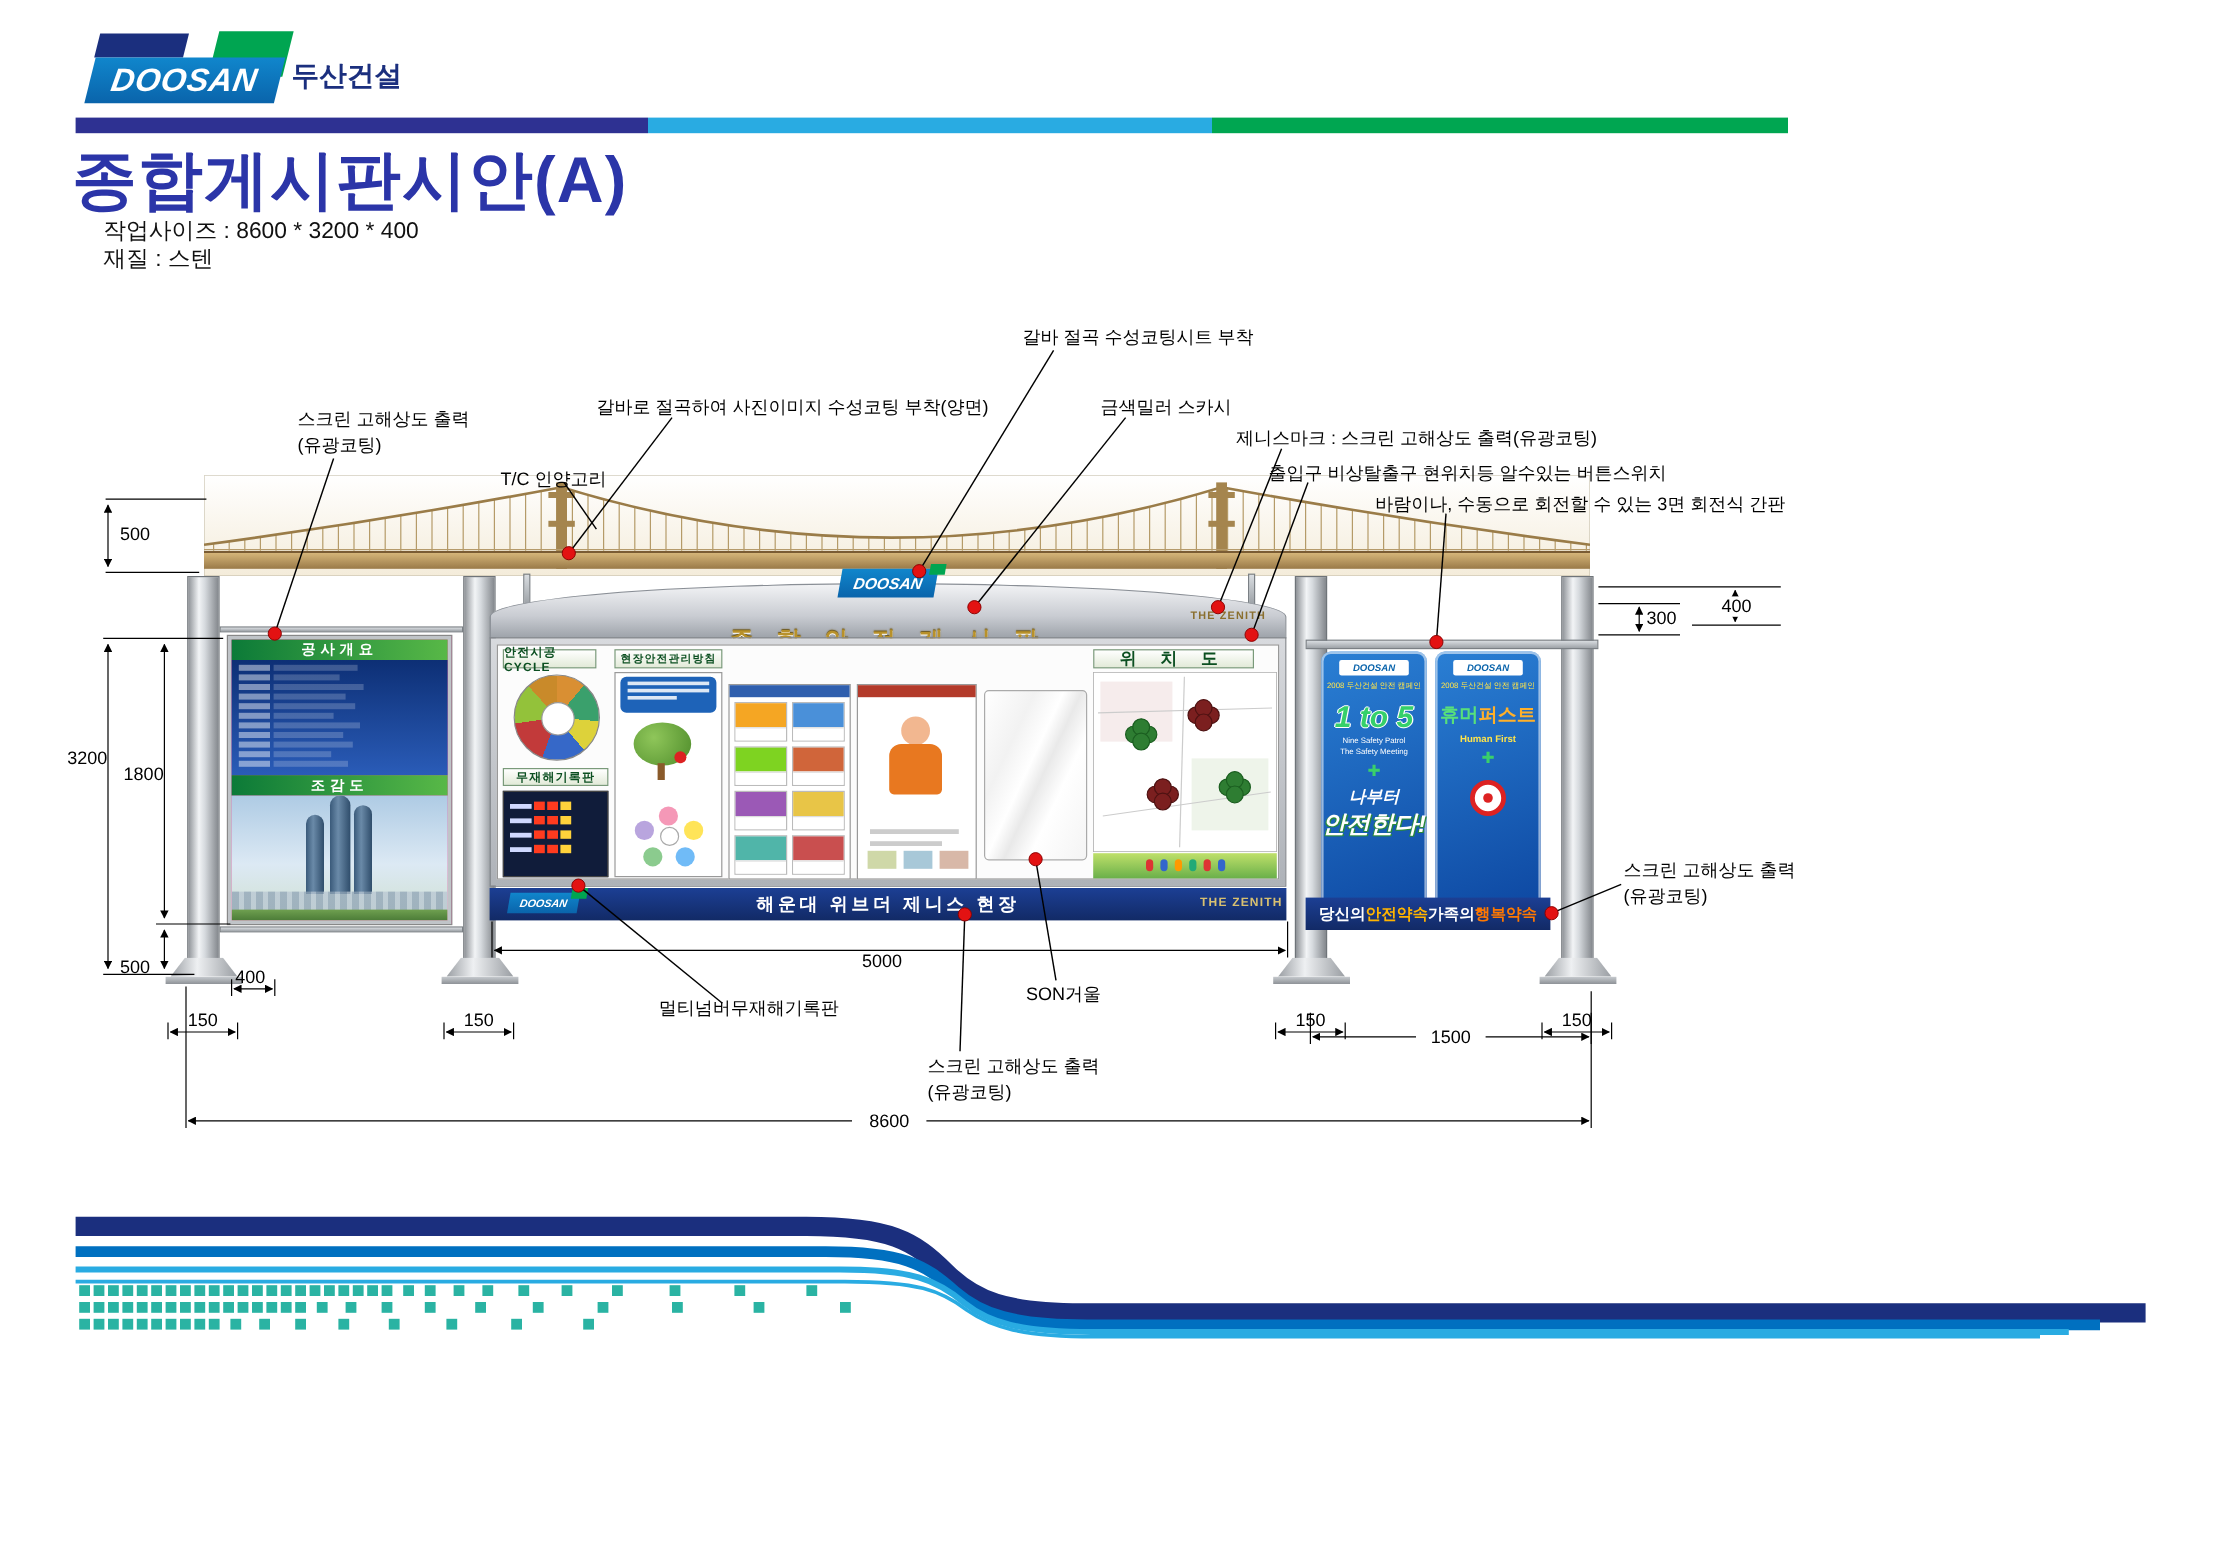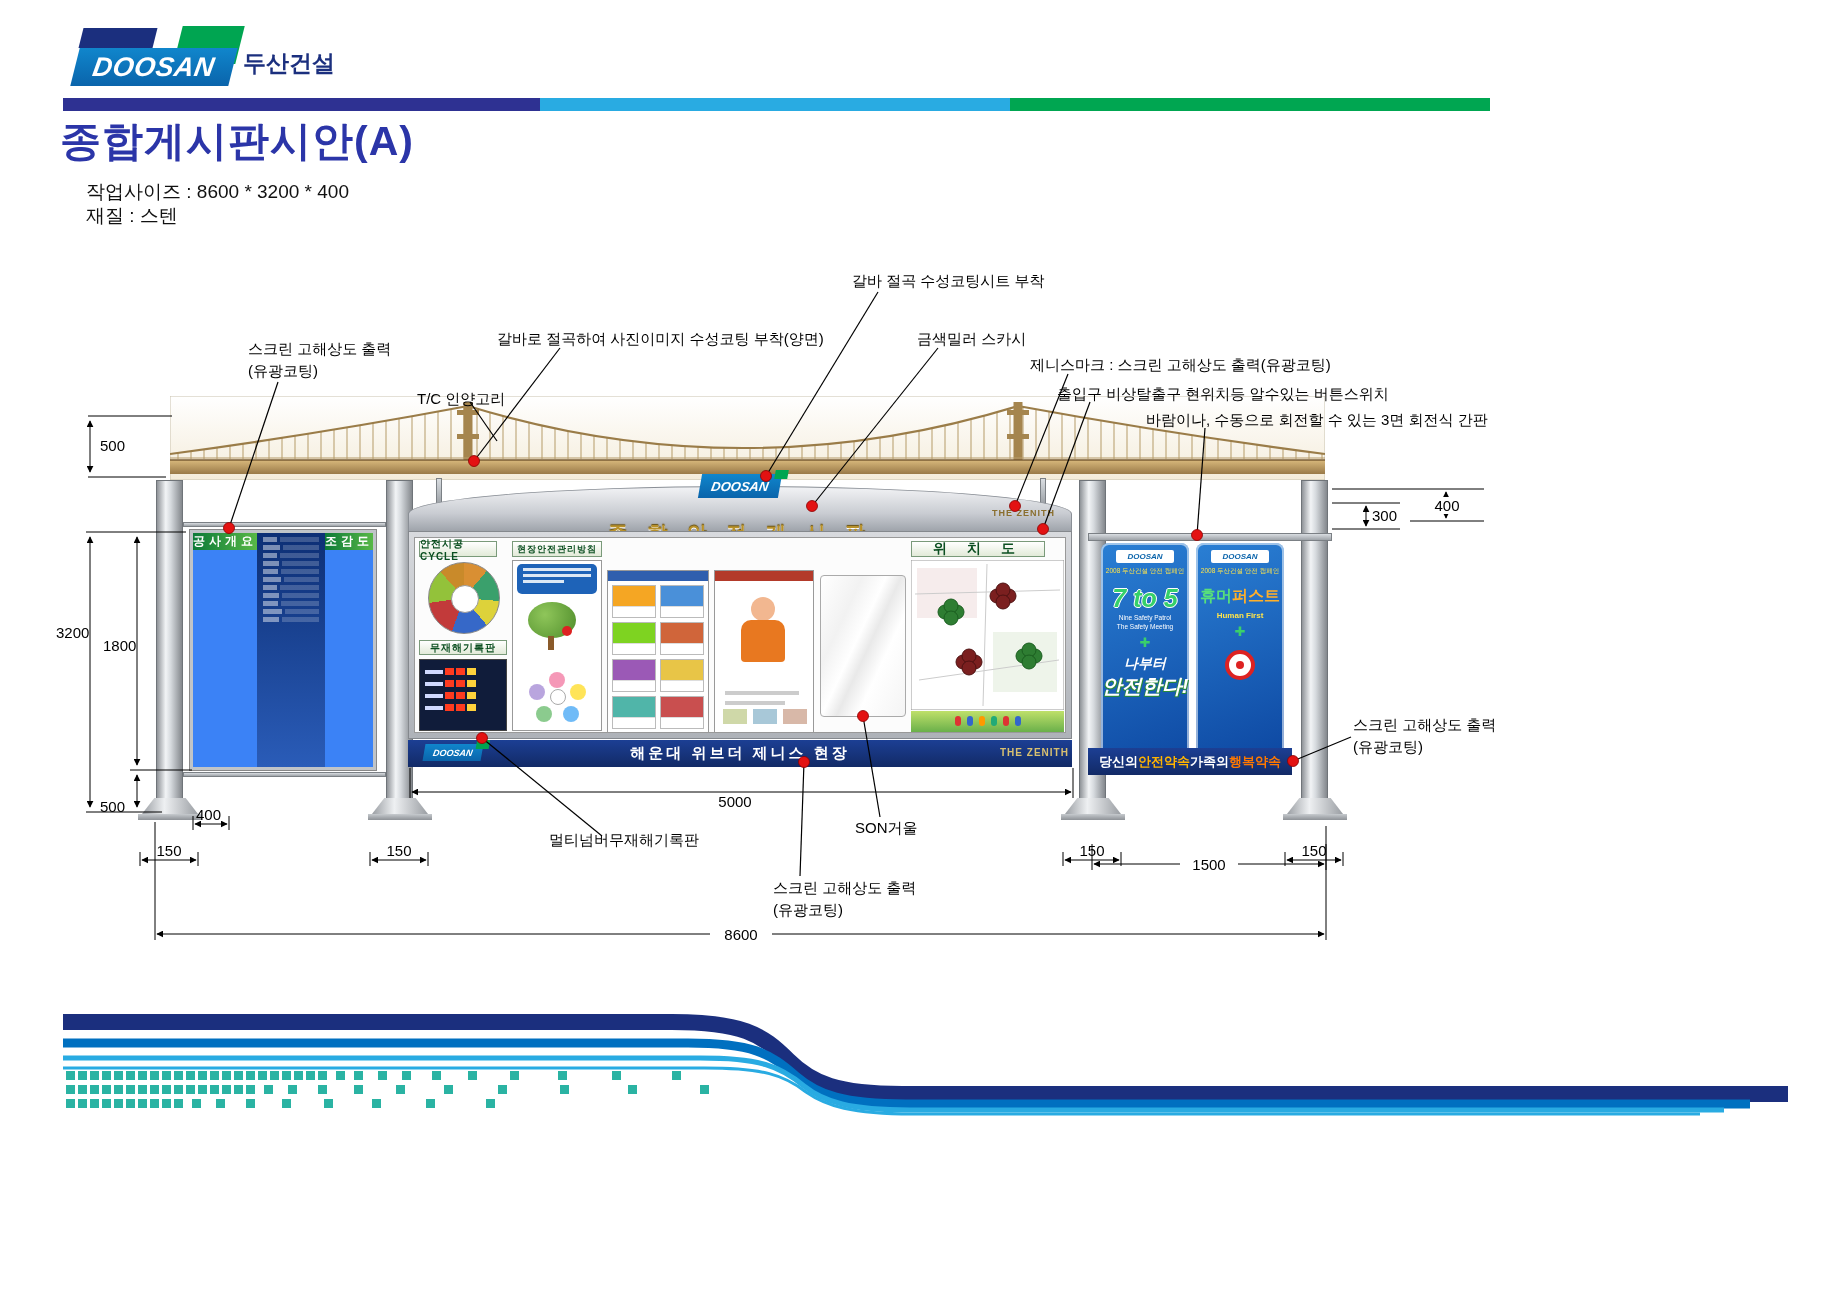--- a/index.html
+++ b/index.html
@@ -10,32 +10,32 @@
   .logo i{position:absolute;display:block;}
   .logo .lg-green{right:0;top:0;width:62px;height:38px;background:#00a551;transform:skewX(-14deg);}
   .logo .lg-navy{left:6px;top:2px;width:74px;height:20px;background:#1b2f7e;transform:skewX(-14deg);}
   .logo .lg-blue{left:0;top:22px;width:158px;height:38px;background:linear-gradient(180deg,#1086cc,#0a64ab);
      transform:skewX(-14deg);display:flex;align-items:center;justify-content:center;}
   .logo .lg-blue b{color:#fff;font-style:italic;font-weight:700;font-size:27px;letter-spacing:.5px;transform:skewX(5deg);}
   .company{position:absolute;left:243px;top:48px;font-size:23px;font-weight:700;color:#1b2f7e;text-align:center;}
   .tribar{position:absolute;left:63px;top:98px;width:1427px;height:13px;display:flex;}
   .tribar i{display:block;height:100%;}
   .tb1{width:477px;background:#2e3192;} .tb2{width:470px;background:#29abe2;} .tb3{width:480px;background:#00a651;}
-  .ptitle{position:absolute;left:60px;top:114px;font-size:41px;font-weight:800;color:#2b35a8;letter-spacing:1px;}
+  .ptitle{position:absolute;left:60px;top:114px;font-size:54px;font-weight:800;color:#2b35a8;letter-spacing:1px;}
   .spec{position:absolute;left:86px;font-size:19px;color:#111;}
   
   .post{position:absolute;top:480px;width:27px;height:320px;
      background:linear-gradient(90deg,#8f9398,#f2f4f6 35%,#d6dade 55%,#84888d);border:1px solid #6f7479;box-sizing:border-box;}
   .foot{position:absolute;top:798px;width:56px;height:16px;
      background:linear-gradient(90deg,#9a9ea3,#eef0f2 40%,#9a9ea3);clip-path:polygon(22% 0,78% 0,100% 100%,0 100%);}
   .plate{position:absolute;top:814px;width:64px;height:6px;background:linear-gradient(180deg,#c6cace,#8e9297);}
   .rail{position:absolute;background:linear-gradient(180deg,#d9dde1,#9ea3a8);border:1px solid #7b8085;box-sizing:border-box;}
   
-  .lp{position:absolute;left:190px;top:530px;width:186px;height:240px;background:#3b82f6;
-      border:3px solid #c0c4c8;box-shadow:0 0 0 1px #888;box-sizing:border-box;display:flex;flex-direction:row;}
+  .lp{position:absolute;left:190px;top:530px;width:186px;height:240px;background:#ec4899;
+      border:3px solid #c0c4c8;box-shadow:0 0 0 1px #888;box-sizing:border-box;display:flex;flex-direction:column;}
   .gy-h{height:17px;background:linear-gradient(90deg,#0c7a38,#58b847);color:#fff;font-size:12px;font-weight:700;
       display:flex;align-items:center;justify-content:center;letter-spacing:4px;flex:none;}
   .gy-rows{flex:1;background:linear-gradient(180deg,#0d2f75,#2a5cb8);padding:4px 6px;overflow:hidden;}
   .gy-row{display:flex;gap:3px;margin-bottom:3px;}
   .gy-l{display:block;width:26px;height:5px;background:rgba(255,255,255,.45);}
   .gy-v{display:block;height:5px;background:rgba(255,255,255,.2);}
   .photo{position:relative;height:104px;flex:none;background:linear-gradient(180deg,#aecbe4 0%,#dce9f4 55%,#cfe0d0 100%);overflow:hidden;}
   .tw{position:absolute;bottom:22px;background:linear-gradient(90deg,#3a5a7a,#6a8aa8 40%,#2f4d6b);border-radius:8px 8px 0 0;}
   .city{position:absolute;left:0;right:0;bottom:8px;height:16px;opacity:.75;
       background:repeating-linear-gradient(90deg,#8fa3b5 0 6px,#b8c6d2 6px 10px);}
@@ -490,21 +490,21 @@
   </div>
   <div class="mini" style="left:424px;top:744px;width:58px;height:17px;font-size:9px">
     <em></em>
       <span>DOOSAN</span>
   </div>
   <div class="zen-txt" style="left:1000px;top:747px">THE ZENITH</div>
 
   <div class="rb" style="left:1101px;top:543px;height:232px">
     <span class="wlogo">DOOSAN</span>
     <span class="camp">2008 두산건설 안전 캠페인</span>
-    <span class="nine">7 to 5</span>
+    <span class="nine">1 to 5</span>
     <span class="sub">Nine Safety Patrol</span>
     <span class="sub">The Safety Meeting</span>
     <span class="gcross">✚</span>
     <span class="catch1">나부터</span>
     <span class="catch2">안전한다!</span>
   </div>
   <div class="rb" style="left:1196px;top:543px;height:218px">
     <span class="wlogo">DOOSAN</span>
     <span class="camp">2008 두산건설 안전 캠페인</span>
     <span class="hkr">

